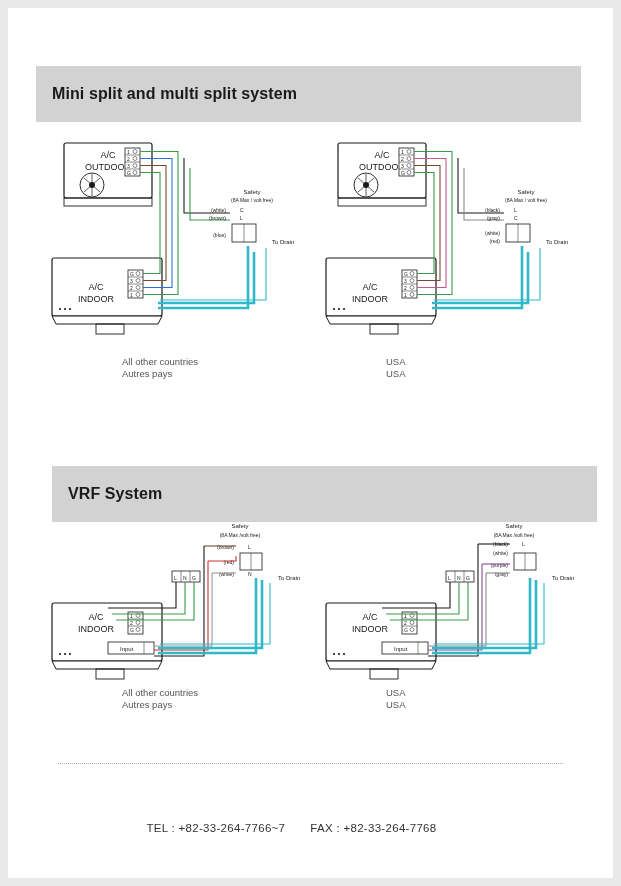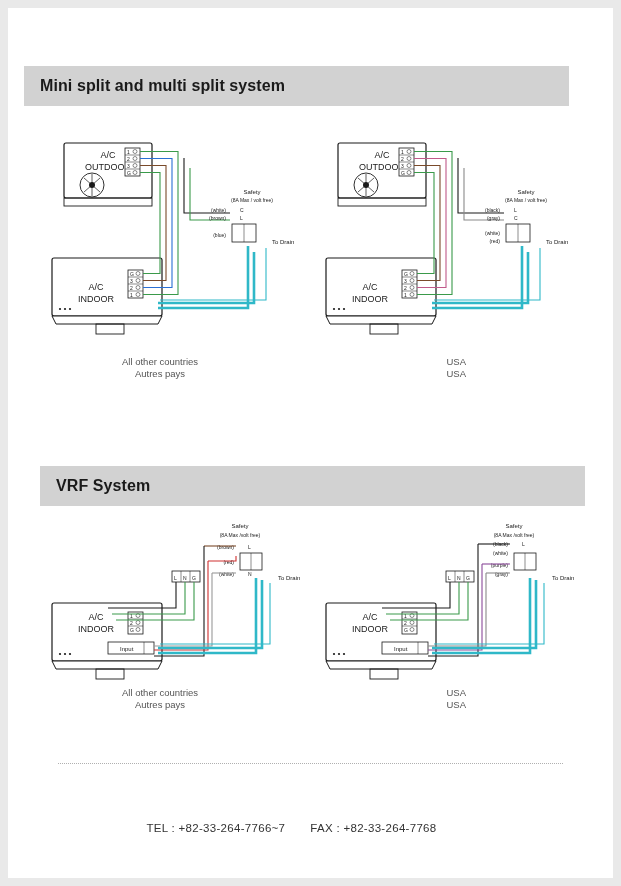--- a/index.html
+++ b/index.html
@@ -12,22 +12,22 @@
   }
   .page{
     position:absolute;
     left:8px; top:8px;
     width:605px; height:870px;
     background:#ffffff;
   }
   .section-header{
     position:absolute;
     background:#d2d2d2;
-    height:40px;
-    left:16px;
+    height:56px;
+    left:28px;
     width:545px;
     display:flex;
     align-items:center;
   }
   .section-header .title{
     font-size:16px;
     font-weight:bold;
     color:#1a1a1a;
     margin-left:16px;
     letter-spacing:0.1px;
@@ -36,23 +36,23 @@
   #hdr-vrf{top:458px;margin-left:16px;}
 
   .diagram-area{position:absolute;left:0;top:0;width:611px;height:870px;}
   svg{display:block;}
 
   .caption{
     position:absolute;
     font-size:9.5px;
     color:#555;
     line-height:12px;
-    text-align:center;
-  }
-  .caption.center{text-align:right;}
+    text-align:left;
+  }
+  .caption.center{text-align:left;}
   .divider{
     position:absolute;
     left:50px;width:505px;top:755px;
     border-top:1px dotted #b0b0b0;
     height:0;
   }
   .addr{
     position:absolute;
     top:772px;left:0;width:605px;
     text-align:center;

